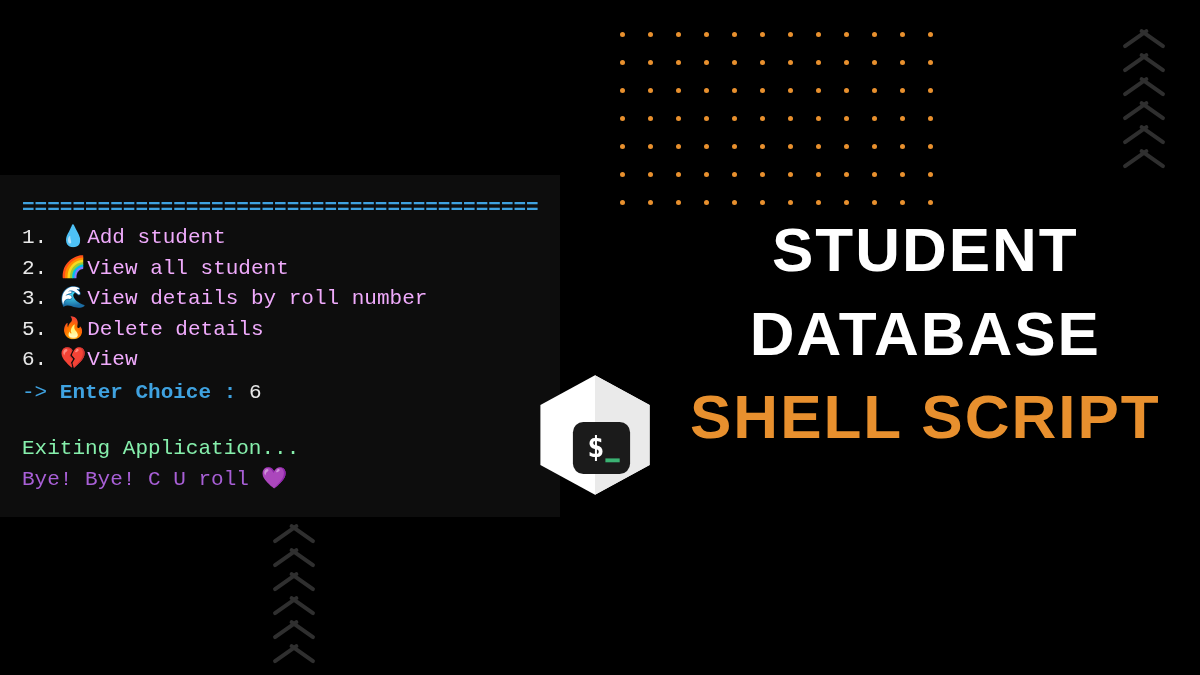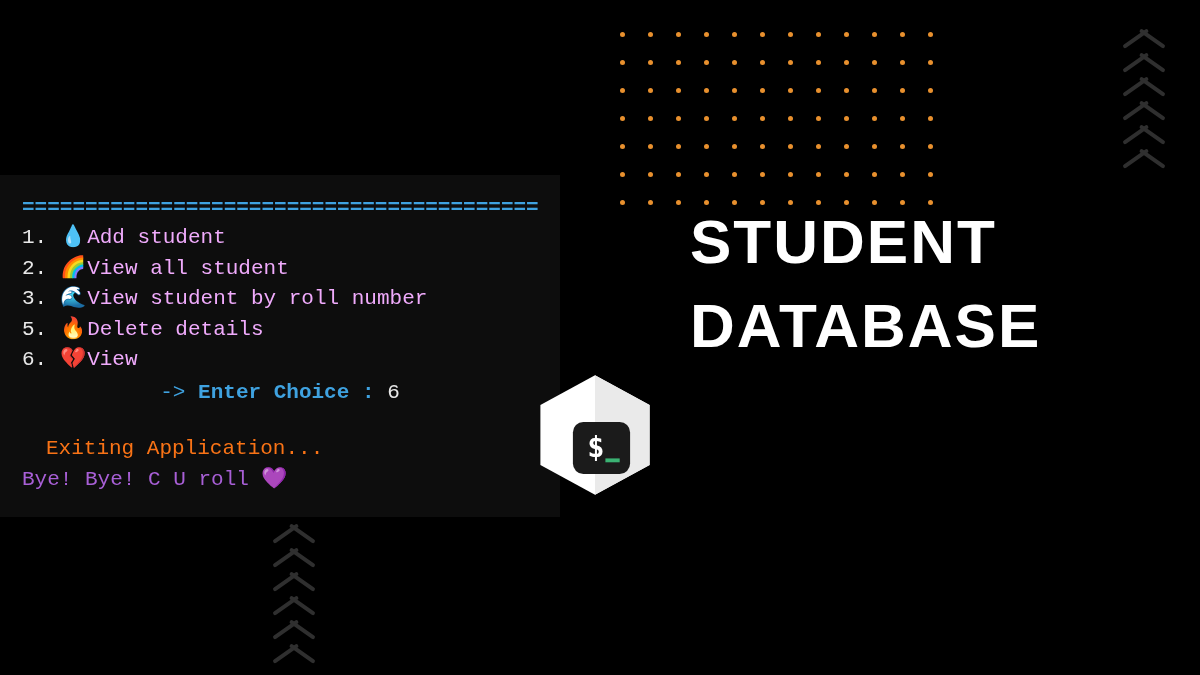--- a/index.html
+++ b/index.html
@@ -92,48 +92,49 @@
     color: #3fa2e0;
     letter-spacing: 0;
     font-weight: bold;
     white-space: nowrap;
     overflow: hidden;
   }
   .menu-row { white-space: nowrap; }
   .menu-num { color: #e8e8e8; }
   .menu-text { color: #f0abfc; }
   .emoji { display: inline-block; width: 1.3em; text-align: center; }
-  .prompt-line { margin-top: 2px; text-align: center; }
+  .prompt-line { margin-top: 2px; }
   .arrow-blue { color: #3fa2e0; }
   .enter-label { color: #3fa2e0; font-weight: bold; }
   .choice-val { color: #e8e8e8; }
-  .exit-line { color: #f97316; margin-top: 26px; margin-left: 24px; }
+  .exit-line { color: #86efac; margin-top: 26px; }
   .bye-line { color: #a85fd6; }
   .purple-heart { color: #a85fd6; }
 
   
   .hex-wrap {
     position: absolute;
     top: 370px;
     left: 530px;
     width: 130px;
     height: 130px;
   }
   .hex-wrap svg { width: 100%; height: 100%; }
 
   
   .title-block {
     position: absolute;
-    top: 200px;
+    top: 208px;
     left: 690px;
     font-family: 'Arial Black', 'Segoe UI', Arial, sans-serif;
     font-weight: 900;
     font-size: 62px;
     line-height: 1.35;
     letter-spacing: 2px;
+    text-align: center;
   }
   .title-white { color: #ffffff; }
   .title-orange { color: #e8902e; }
 
 </style>
 </head>
 <body>
 
 <div class="dot-grid top-grid">
     <div class="dot"></div>
@@ -246,21 +247,21 @@
   <div class="menu-row">
     <span class="menu-num">1.</span>
     <span class="emoji">💧</span><span class="menu-text">Add student</span>
   </div>
   <div class="menu-row">
     <span class="menu-num">2.</span>
     <span class="emoji">🌈</span><span class="menu-text">View all student</span>
   </div>
   <div class="menu-row">
     <span class="menu-num">3.</span>
-    <span class="emoji">🌊</span><span class="menu-text">View student by roll number</span>
+    <span class="emoji">🌊</span><span class="menu-text">View details by roll number</span>
   </div>
   <div class="menu-row">
     <span class="menu-num">5.</span>
     <span class="emoji">🔥</span><span class="menu-text">Delete details</span>
   </div>
   <div class="menu-row">
     <span class="menu-num">6.</span>
     <span class="emoji">💔</span><span class="menu-text">View</span>
   </div>
 
@@ -286,13 +287,14 @@
 
     <text x="44" y="67" font-family="Consolas, monospace" font-size="22" fill="#ffffff" font-weight="bold">$</text>
 
     <rect x="58" y="68" width="11" height="3" fill="#3bb273"></rect>
   </svg>
 </div>
 
 <div class="title-block">
   <div class="title-white">STUDENT</div>
   <div class="title-white">DATABASE</div>
+  <div class="title-orange">SHELL SCRIPT</div>
 </div>
 
 </body></html>

